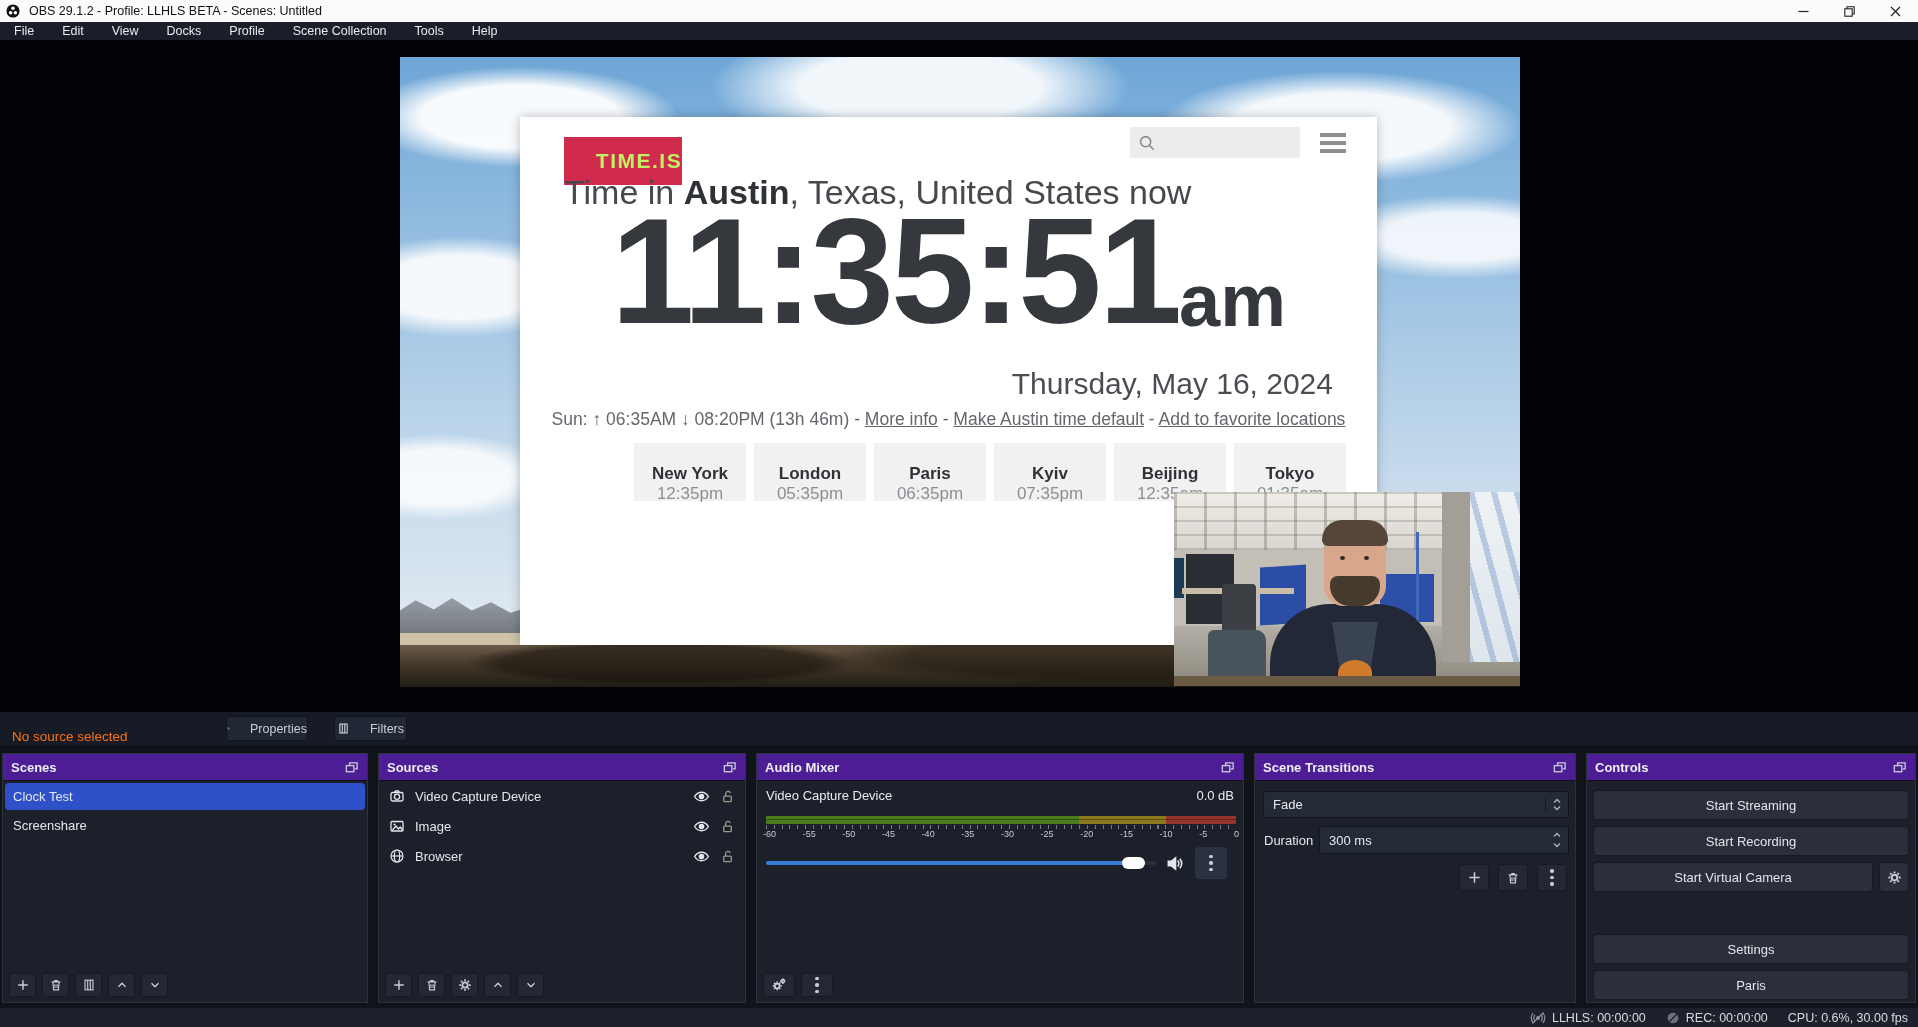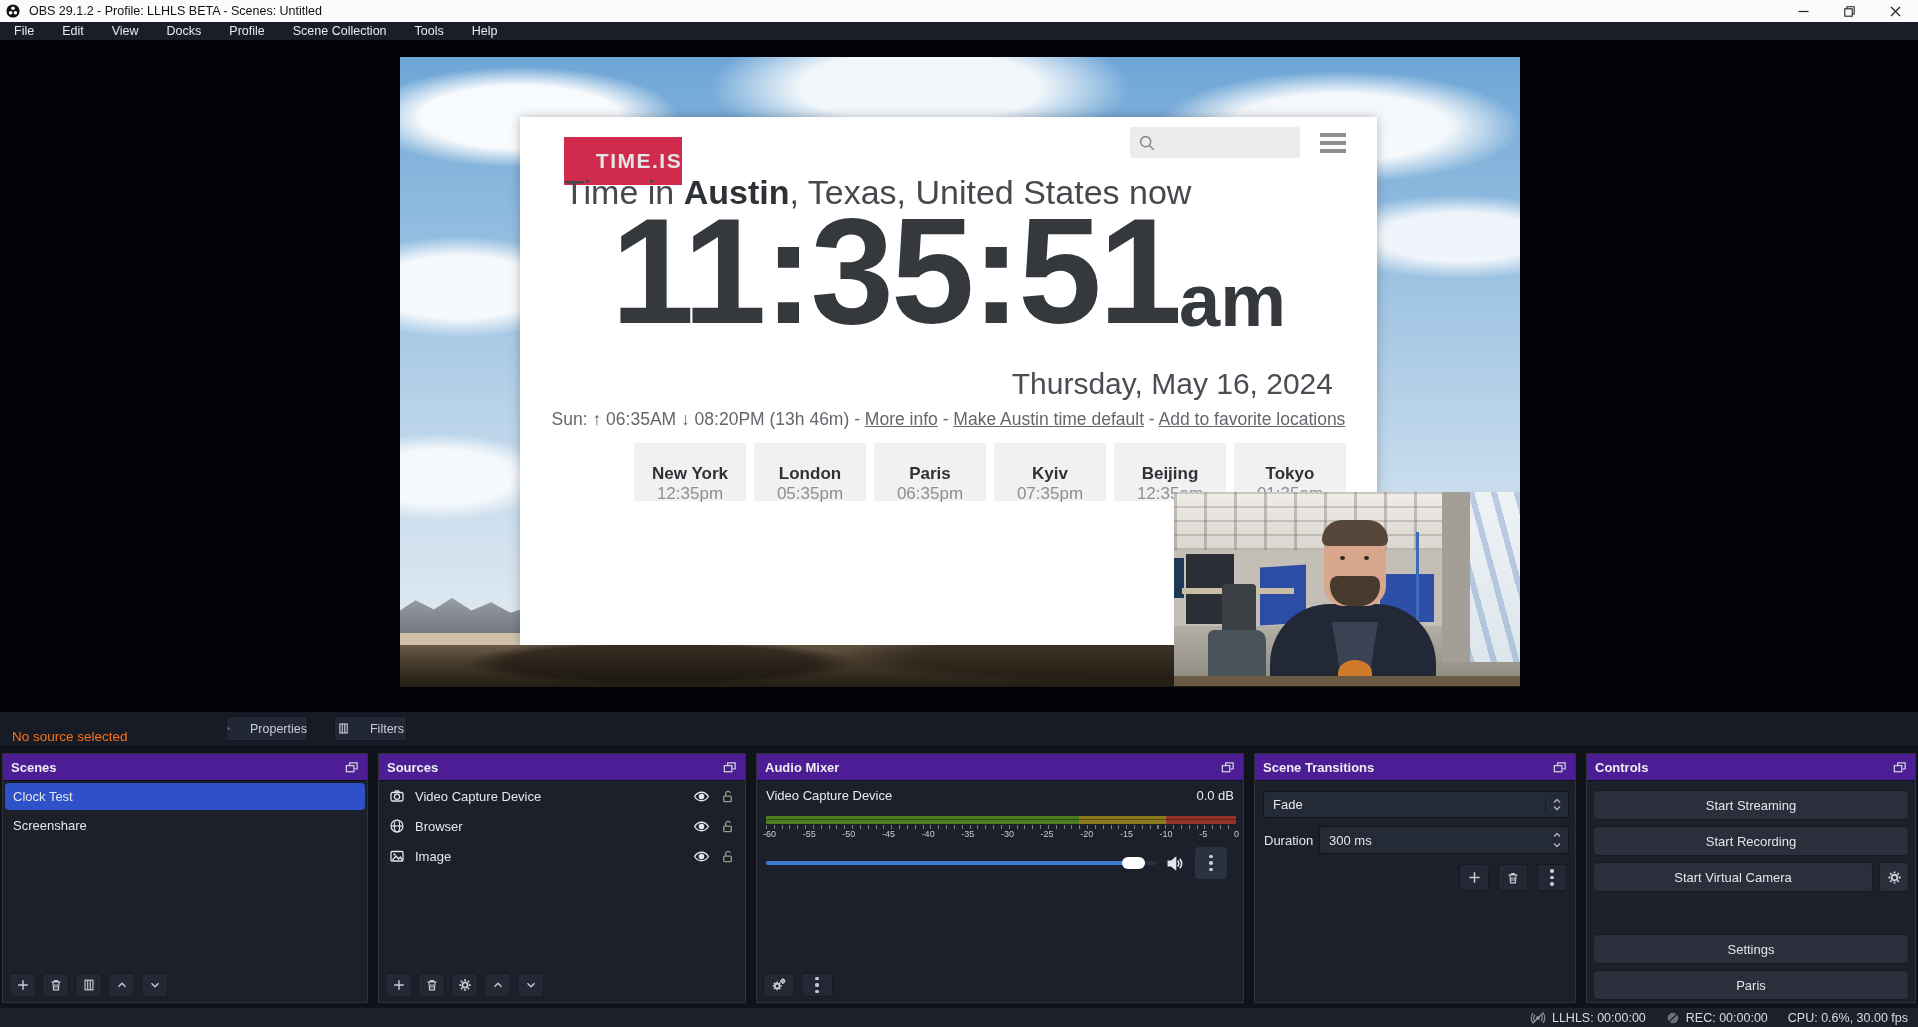--- a/index.html
+++ b/index.html
@@ -39,21 +39,21 @@
   .desert { position:absolute; left:0; top:588px; width:1120px; height:42px;
     background:
       radial-gradient(ellipse 260px 30px at 260px 18px, rgba(20,16,10,.55) 0 60%, rgba(0,0,0,0) 75%),
       radial-gradient(ellipse 420px 36px at 760px 12px, rgba(25,20,12,.5) 0 60%, rgba(0,0,0,0) 78%),
       linear-gradient(#6b5a47 0%, #463a2c 45%, #211c14 100%); }
 
   
   .page-card { position:absolute; left:120px; top:60px; width:857px; height:528px; background:#fff;
                box-shadow:0 0 10px rgba(0,0,0,.25); }
   .brand { position:absolute; left:44px; top:20px; width:118px; height:48px; background:#d02b4c;
-           color:#e5e5e5; font-weight:bold; font-size:21px; letter-spacing:1.5px;
+           color:#bef264; font-weight:bold; font-size:21px; letter-spacing:1.5px;
            display:flex; align-items:center; justify-content:center;padding-left:32px; }
   .searchbox { position:absolute; left:610px; top:10px; width:170px; height:31px; background:#ececec;
                border-radius:2px; display:flex; align-items:center; padding-left:8px; color:#8a8a8a; }
   .hamburger { position:absolute; left:800px; top:16px; width:26px; }
   .hamburger div { height:4px; background:#8f8f8f; margin-bottom:4px; }
   .heading { position:absolute; left:44px; top:56px; font-size:34px; color:#45484d; white-space:nowrap; }
   .heading b { color:#2e3135; }
   .clock-row { position:absolute; left:0; right:0; top:96px; display:flex; justify-content:center; align-items:flex-end; color:#35383c; }
   .clock-time { font-size:150px; font-weight:700; letter-spacing:-3px; line-height:.78; }
   .clock-ampm { font-size:74px; font-weight:700; line-height:.78; }
@@ -370,42 +370,42 @@
         <svg class="icon" width="17" height="17" viewBox="0 0 16 16" fill="none" stroke="#e3e6ea" stroke-width="1.3">
           <path d="M1.5 8s2.5-4 6.5-4 6.5 4 6.5 4-2.5 4-6.5 4S1.5 8 1.5 8z"></path>
             <circle cx="8" cy="8" r="2" fill="#e3e6ea"></circle>
           </svg>
         <svg class="icon lock" width="15" height="15" viewBox="0 0 16 16" fill="none" stroke="currentColor" stroke-width="1.4">
           <rect x="4" y="7.5" width="8" height="6" rx="1"></rect>
             <path d="M6 7.5V5a2.5 2.5 0 0 1 4.9-.7"></path>
           </svg>
       </div>
       <div class="source-row">
+        <svg class="icon" width="16" height="16" viewBox="0 0 16 16" fill="none" stroke="#e3e6ea" stroke-width="1.3">
+          <rect x="2" y="3.5" width="12" height="9.5" rx="1"></rect>
+            <circle cx="5.5" cy="6.5" r="1.1" fill="#e3e6ea" stroke="none"></circle>
+            <path d="M3.5 12l3.5-4 2.5 3 1.8-2 2.2 3" fill="none"></path>
+          </svg>
+        <span class="grow">Image</span>
+        <svg class="icon" width="17" height="17" viewBox="0 0 16 16" fill="none" stroke="#e3e6ea" stroke-width="1.3">
+          <path d="M1.5 8s2.5-4 6.5-4 6.5 4 6.5 4-2.5 4-6.5 4S1.5 8 1.5 8z"></path>
+            <circle cx="8" cy="8" r="2" fill="#e3e6ea"></circle>
+          </svg>
+        <svg class="icon lock" width="15" height="15" viewBox="0 0 16 16" fill="none" stroke="currentColor" stroke-width="1.4">
+          <rect x="4" y="7.5" width="8" height="6" rx="1"></rect>
+            <path d="M6 7.5V5a2.5 2.5 0 0 1 4.9-.7"></path>
+          </svg>
+      </div>
+      <div class="source-row">
         <svg class="icon" width="16" height="16" viewBox="0 0 16 16" fill="none" stroke="#e3e6ea" stroke-width="1.2">
           <circle cx="8" cy="8" r="6"></circle>
             <ellipse cx="8" cy="8" rx="2.7" ry="6"></ellipse>
             <path d="M2 8h12"></path>
           </svg>
         <span class="grow">Browser</span>
-        <svg class="icon" width="17" height="17" viewBox="0 0 16 16" fill="none" stroke="#e3e6ea" stroke-width="1.3">
-          <path d="M1.5 8s2.5-4 6.5-4 6.5 4 6.5 4-2.5 4-6.5 4S1.5 8 1.5 8z"></path>
-            <circle cx="8" cy="8" r="2" fill="#e3e6ea"></circle>
-          </svg>
-        <svg class="icon lock" width="15" height="15" viewBox="0 0 16 16" fill="none" stroke="currentColor" stroke-width="1.4">
-          <rect x="4" y="7.5" width="8" height="6" rx="1"></rect>
-            <path d="M6 7.5V5a2.5 2.5 0 0 1 4.9-.7"></path>
-          </svg>
-      </div>
-      <div class="source-row">
-        <svg class="icon" width="16" height="16" viewBox="0 0 16 16" fill="none" stroke="#e3e6ea" stroke-width="1.3">
-          <rect x="2" y="3.5" width="12" height="9.5" rx="1"></rect>
-            <circle cx="5.5" cy="6.5" r="1.1" fill="#e3e6ea" stroke="none"></circle>
-            <path d="M3.5 12l3.5-4 2.5 3 1.8-2 2.2 3" fill="none"></path>
-          </svg>
-        <span class="grow">Image</span>
         <svg class="icon" width="17" height="17" viewBox="0 0 16 16" fill="none" stroke="#e3e6ea" stroke-width="1.3">
           <path d="M1.5 8s2.5-4 6.5-4 6.5 4 6.5 4-2.5 4-6.5 4S1.5 8 1.5 8z"></path>
             <circle cx="8" cy="8" r="2" fill="#e3e6ea"></circle>
           </svg>
         <svg class="icon lock" width="15" height="15" viewBox="0 0 16 16" fill="none" stroke="currentColor" stroke-width="1.4">
           <rect x="4" y="7.5" width="8" height="6" rx="1"></rect>
             <path d="M6 7.5V5a2.5 2.5 0 0 1 4.9-.7"></path>
           </svg>
       </div>
       <div class="dock-toolbar">

